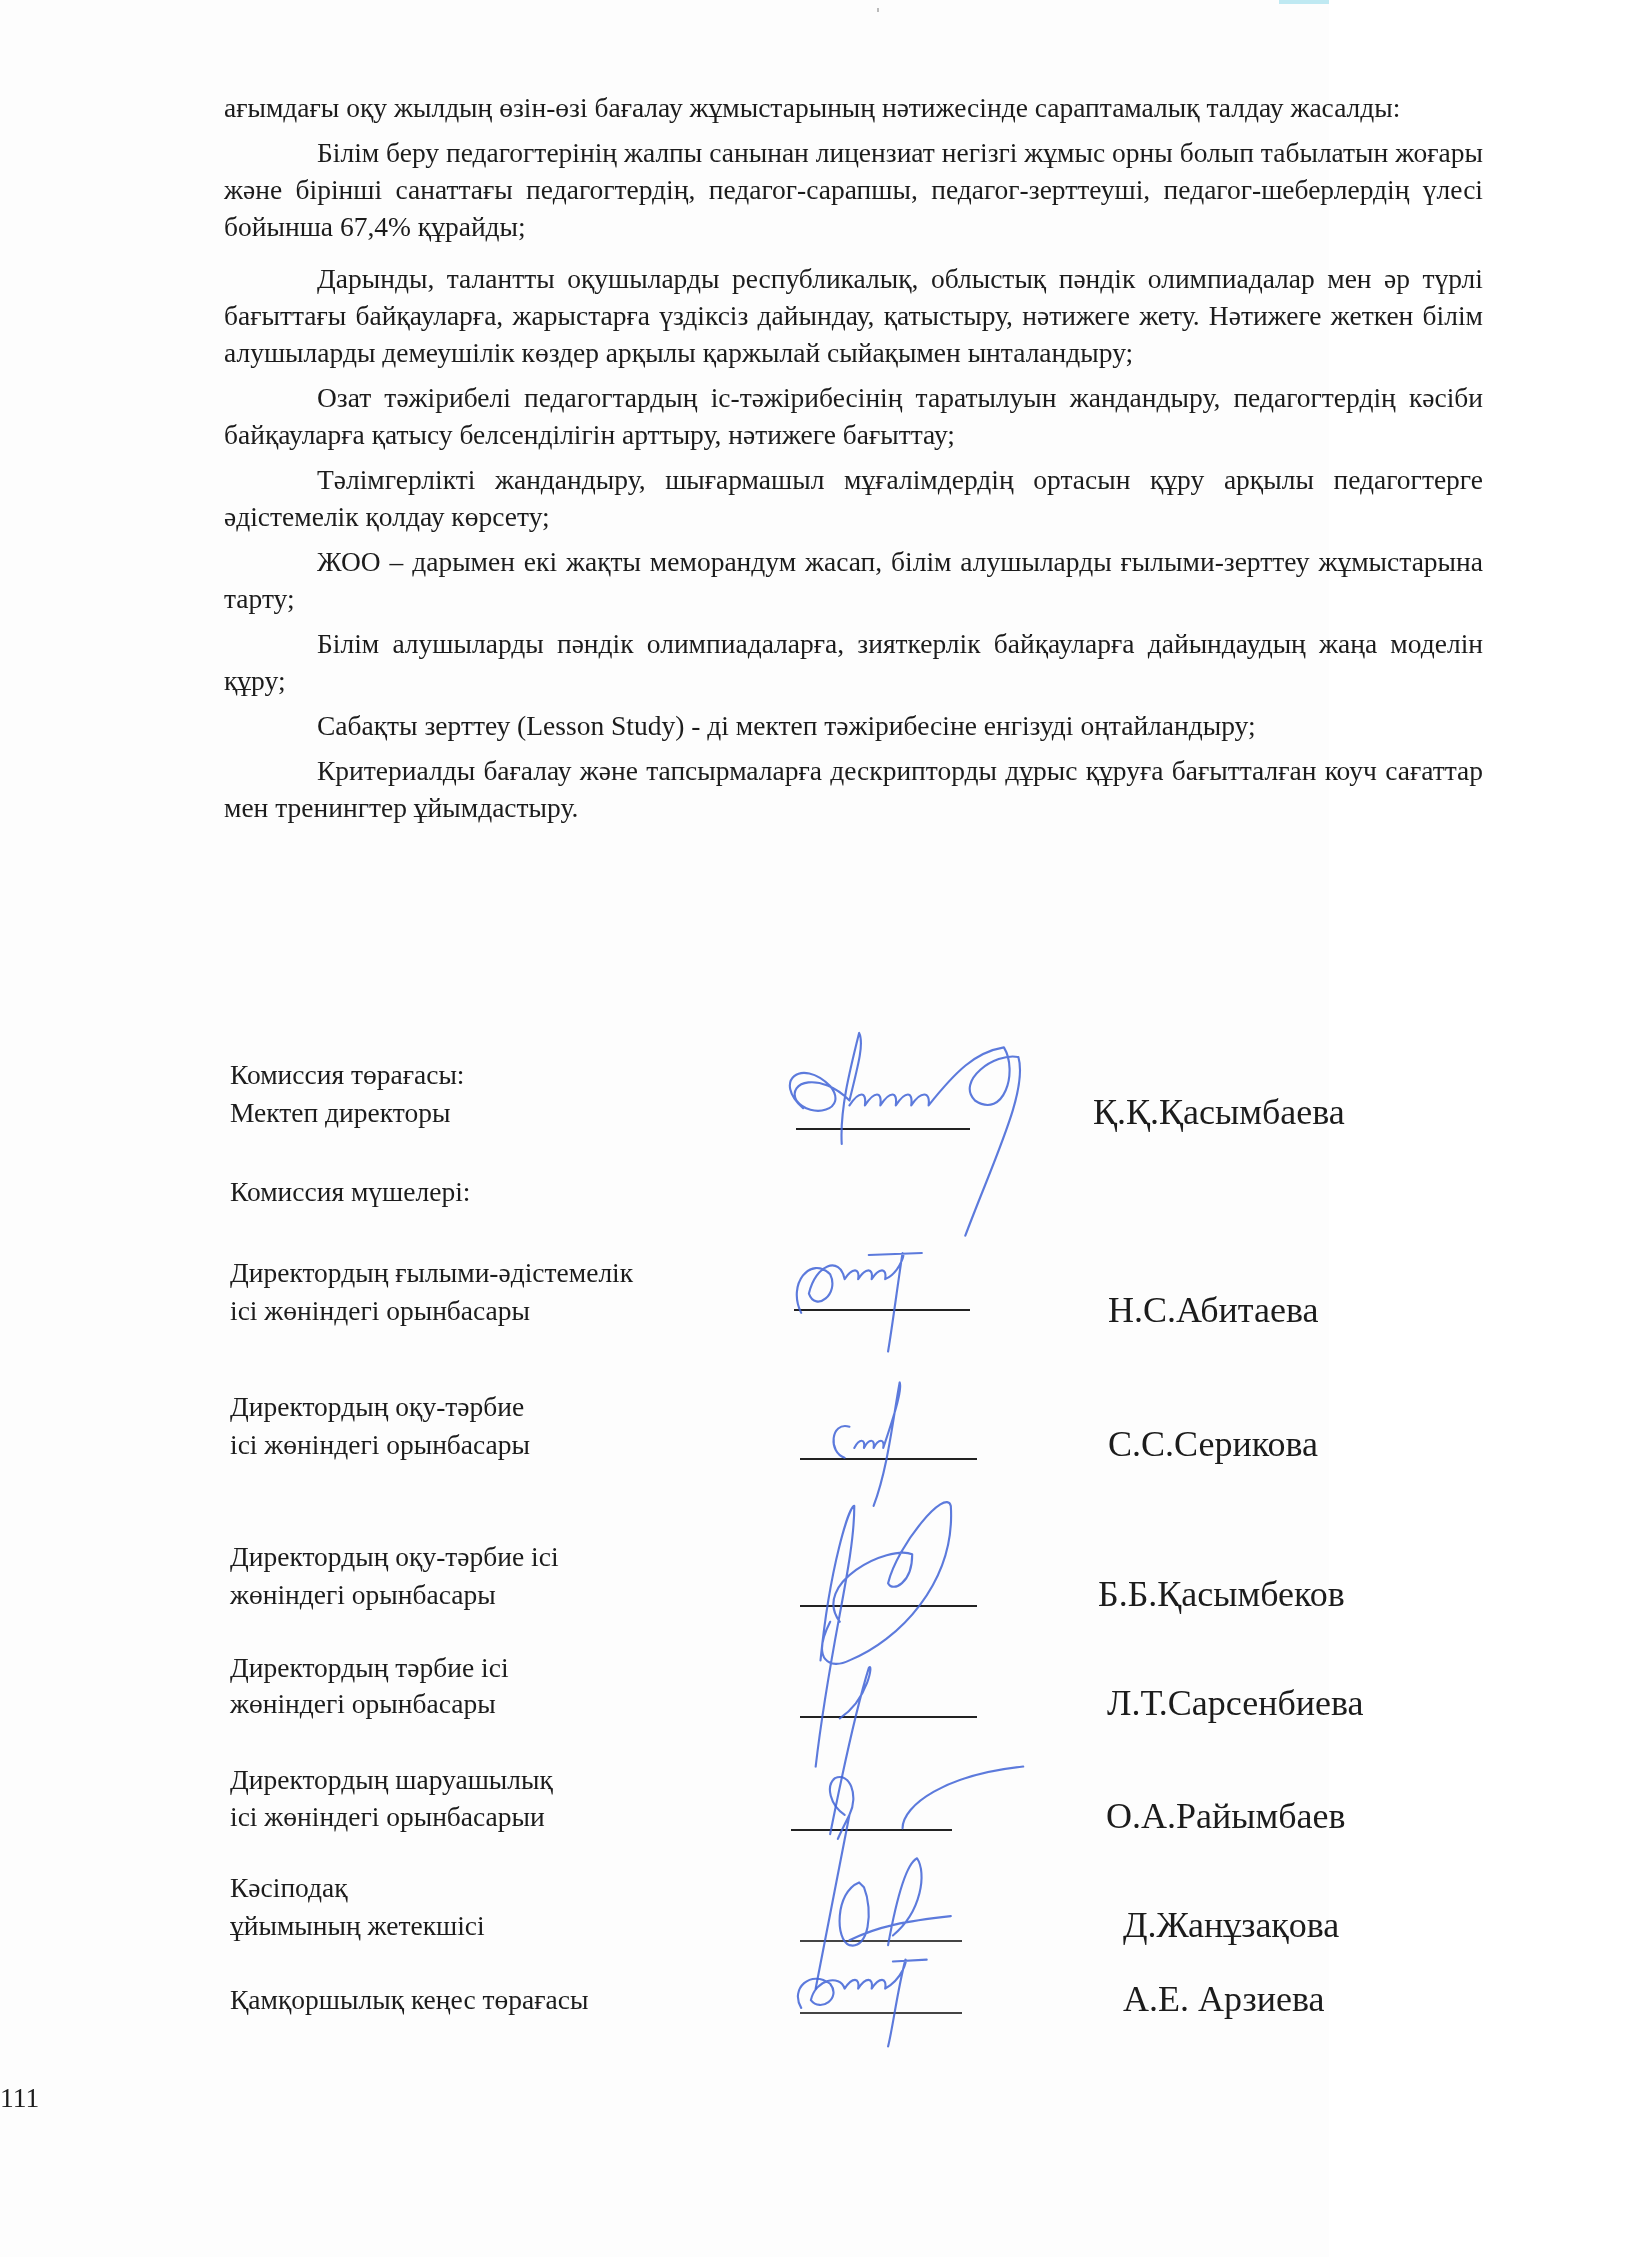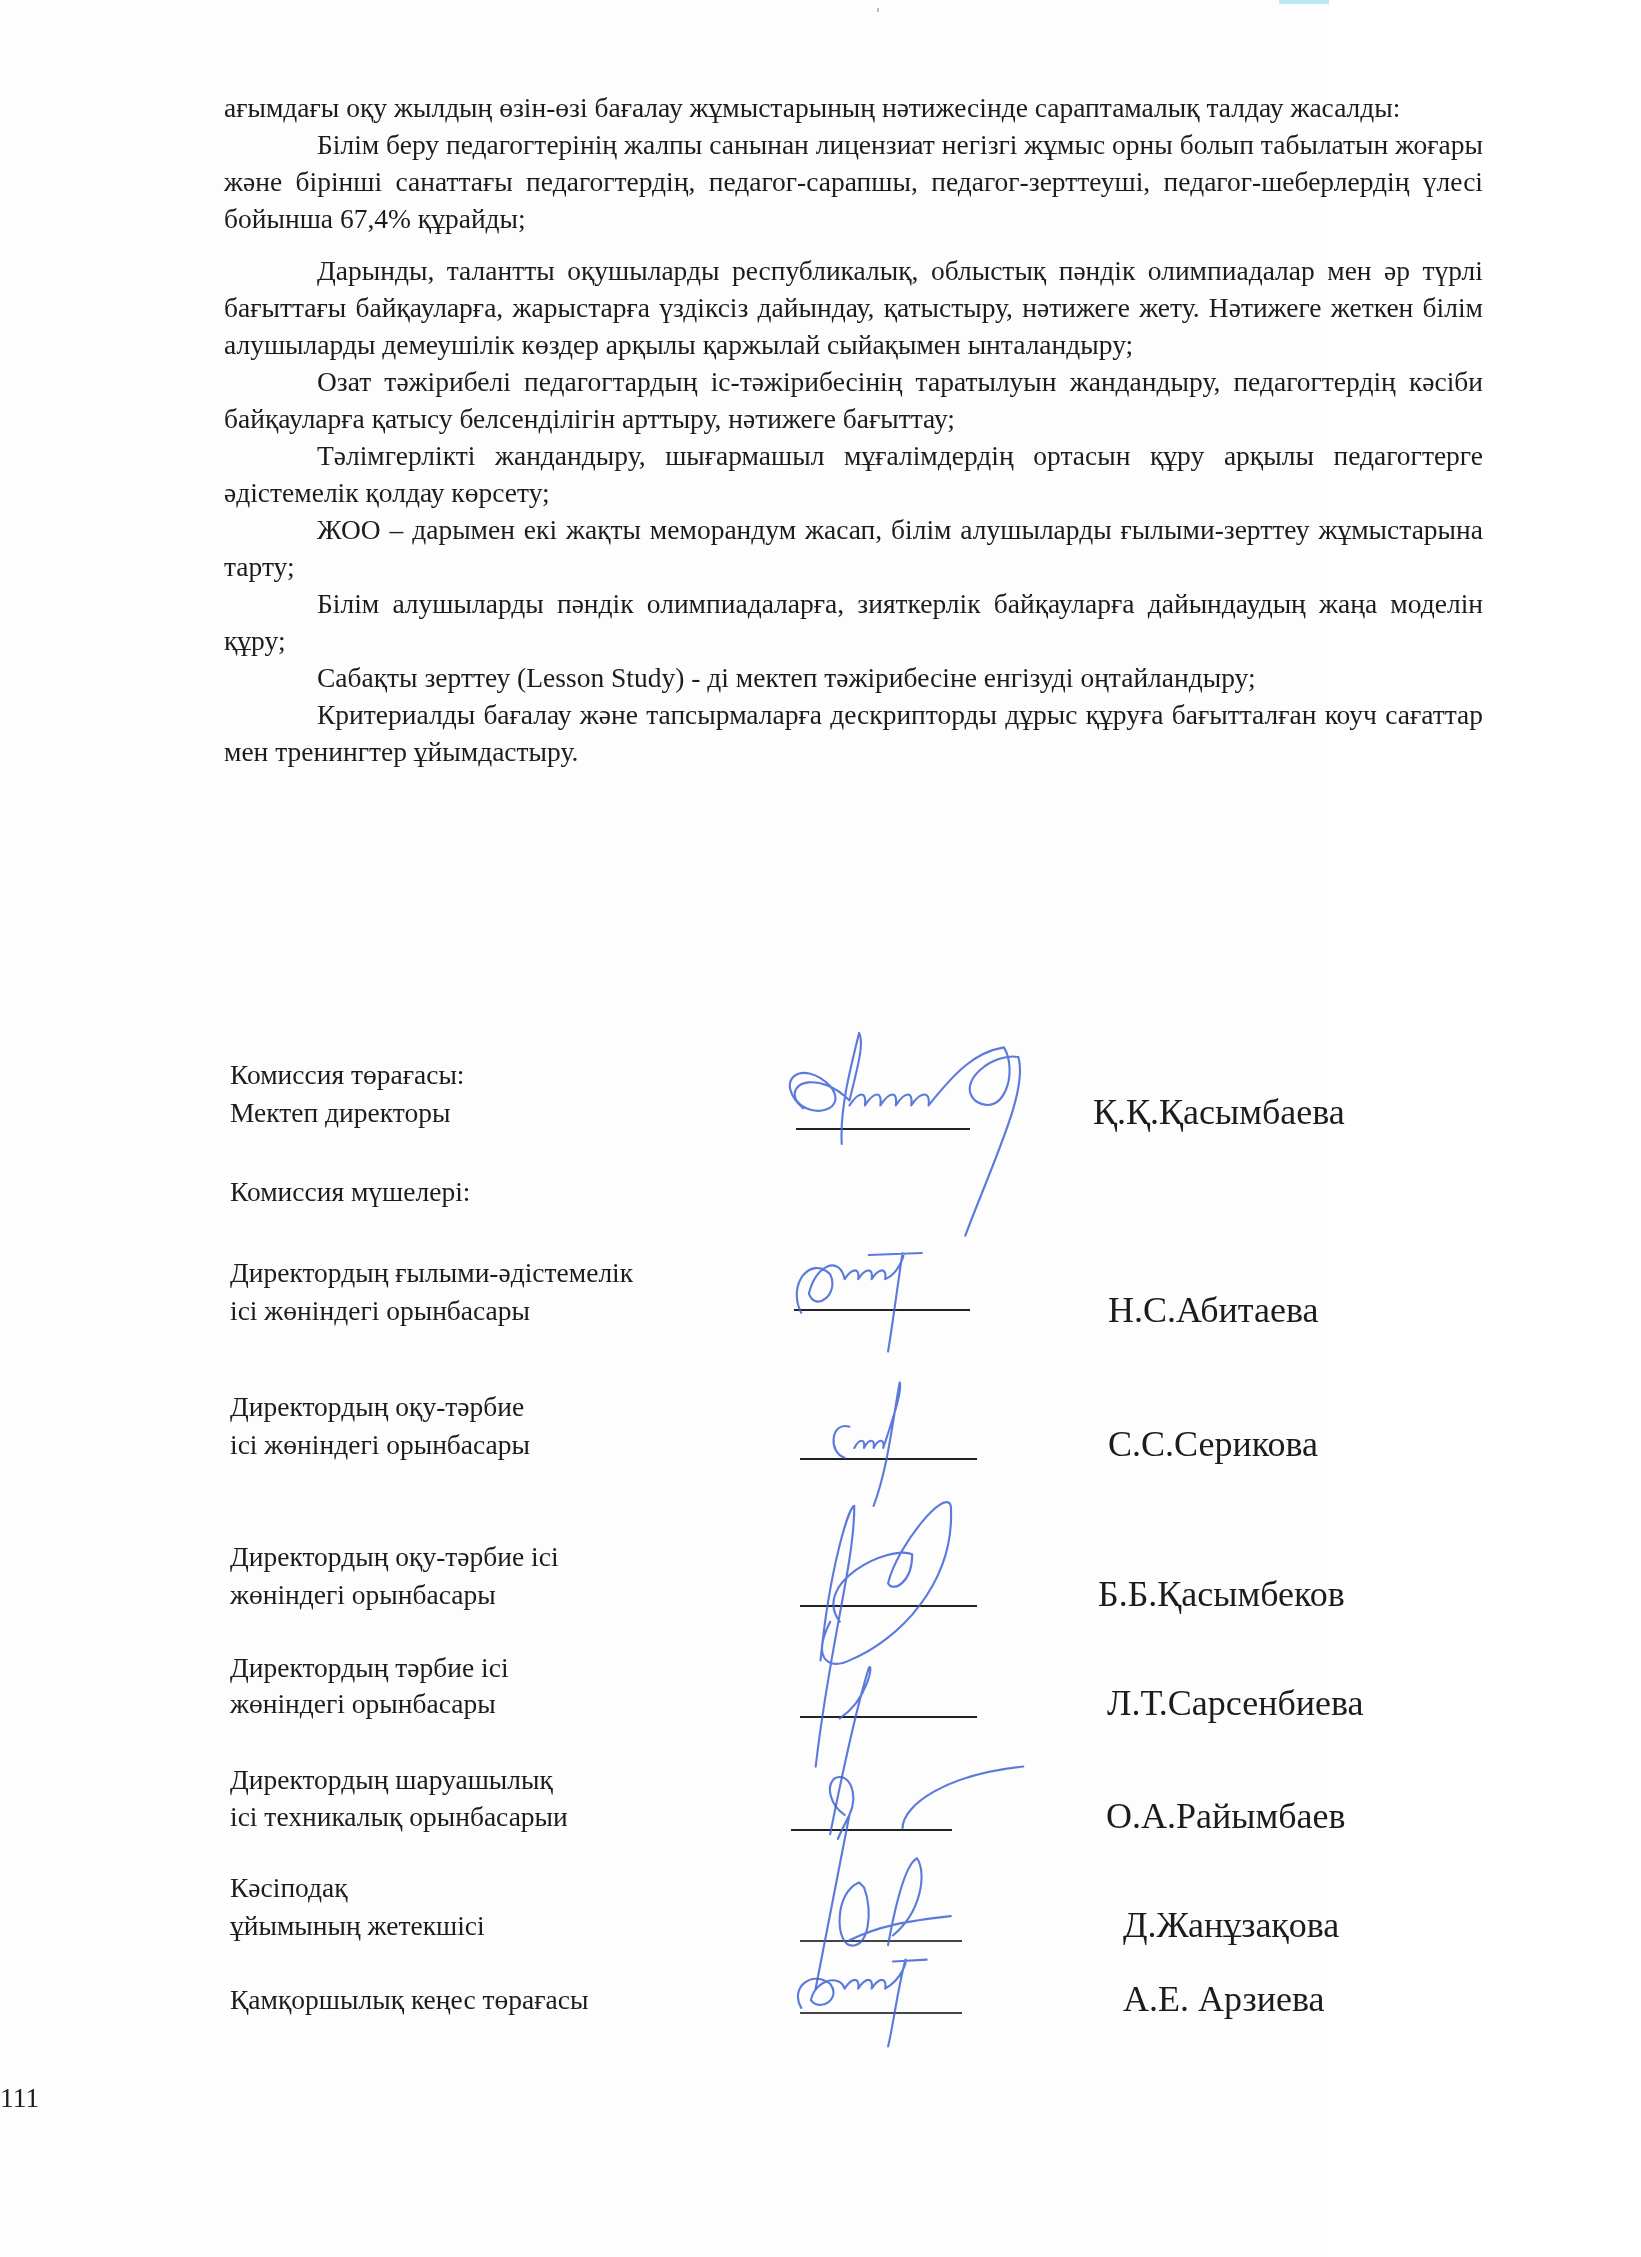--- a/index.html
+++ b/index.html
@@ -5,21 +5,21 @@
   html, body { margin:0; padding:0; background:#ffffff; }
   body { width:1641px; height:2257px; position:relative; overflow:hidden;
          font-family:"Liberation Serif","DejaVu Serif",serif; color:#1c1c1c; }
   .page { position:absolute; left:0; top:0; width:1329px; height:2257px; background:#fdfdfd; }
   .corner-mark { position:absolute; right:0; top:0; width:50px; height:3.9px; background:#bfe9f2; }
   .top-dot { position:absolute; left:877px; top:7.7px; width:1.9px; height:3.9px; background:#bbb; }
 
   .body-text { position:absolute; left:224px; top:89px; width:1259px;
                font-size:27.5px; line-height:37px; text-align:justify; }
   .body-text p { margin:0; }
-  .body-text p.indent { text-indent:93px; }
+  .body-text p.indent { text-indent:93px;margin-top:8px; }
   .body-text p.gap { margin-top:15.4px; }
 
   .sig-block { position:absolute; left:224px; top:0; width:1352px; }
   .lbl { position:absolute; left:6px; font-size:27.5px; line-height:37px; white-space:nowrap; }
   .nm { position:absolute; font-size:36px; line-height:37px; white-space:nowrap; }
   .line { position:absolute; height:1.9px; background:#222; }
 
   .sigs { position:absolute; left:0; top:0; width:1641px; height:2257px; pointer-events:none; }
   .sigs path { fill:none; stroke:#3f63d6; stroke-width:2.2; stroke-linecap:round; stroke-linejoin:round; opacity:0.85; }
 
@@ -67,21 +67,21 @@
     <div class="lbl" style="top:1576px">жөніндегі орынбасары</div>
     <div class="line" style="left:576px;width:177px;top:1605px"></div>
     <div class="nm" style="left:874px;top:1576px">Б.Б.Қасымбеков</div>
 
     <div class="lbl" style="top:1649px">Директордың тәрбие ісі</div>
     <div class="lbl" style="top:1685px">жөніндегі орынбасары</div>
     <div class="line" style="left:576px;width:177px;top:1716px"></div>
     <div class="nm" style="left:883px;top:1685px">Л.Т.Сарсенбиева</div>
 
     <div class="lbl" style="top:1761px">Директордың шаруашылық</div>
-    <div class="lbl" style="top:1798px">ісі техникалық орынбасарыи</div>
+    <div class="lbl" style="top:1798px">ісі жөніндегі орынбасарыи</div>
     <div class="line" style="left:567px;width:161px;top:1829px"></div>
     <div class="nm" style="left:882px;top:1798px">О.А.Райымбаев</div>
 
     <div class="lbl" style="top:1869px">Кәсіподақ</div>
     <div class="lbl" style="top:1907px">ұйымының жетекшісі</div>
     <div class="line" style="left:576px;width:162px;top:1940px;background:#444"></div>
     <div class="nm" style="left:899px;top:1907px">Д.Жанұзақова</div>
 
     <div class="lbl" style="top:1981px">Қамқоршылық кеңес төрағасы</div>
     <div class="line" style="left:576px;width:162px;top:2012px;background:#444"></div>

